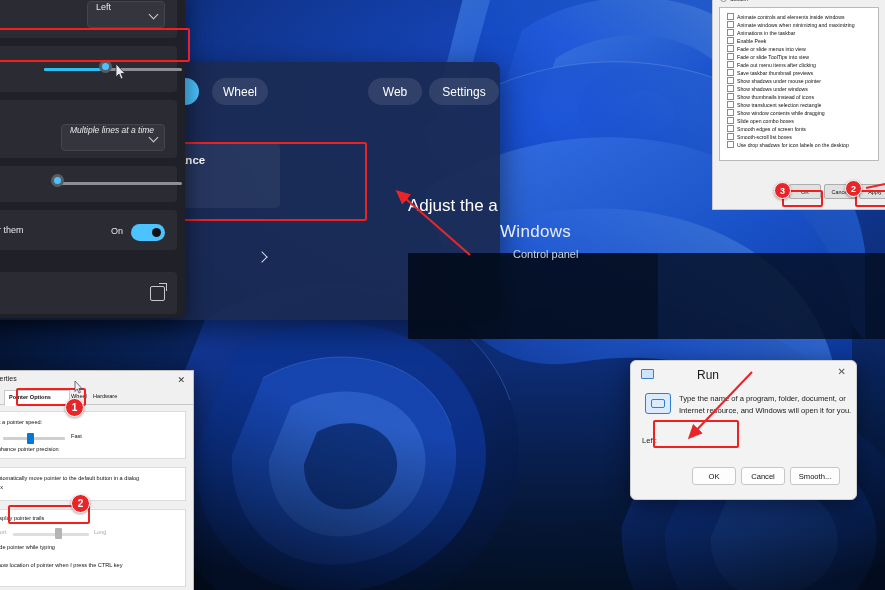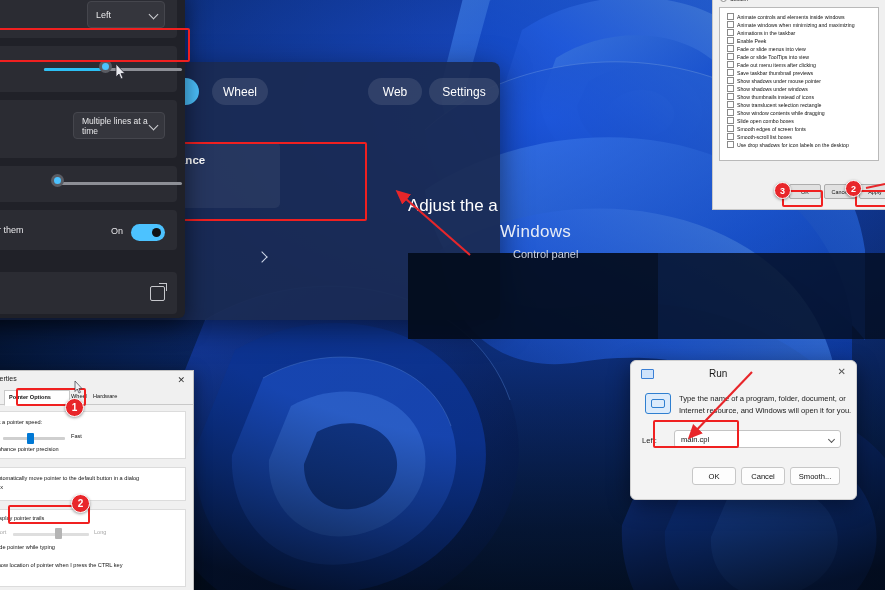--- a/index.html
+++ b/index.html
@@ -16,21 +16,21 @@
       radial-gradient(120% 90% at 62% 18%, #1b4fd8 0%, #123a9e 32%, #0b2460 58%, #061531 80%, #03101f 100%),
       #04101f;
   }
 
   
   #settings{left:-120px;top:-12px;width:305px;height:330px;
     background:#202128;border-radius:6px;overflow:hidden;
     box-shadow:0 6px 24px rgba(0,0,0,.55);}
   #settings .srow{position:relative;background:#2b2c33;margin:0 8px 8px 8px;border-radius:4px;height:46px;}
   .dd{position:absolute;right:12px;top:9px;width:78px;height:27px;background:#35363d;border:1px solid #45464d;
-      border-radius:4px;color:#e8e8ea;font-size:9px;display:flex;align-items:center;padding:0 8px;box-sizing:border-box;}
+      border-radius:4px;color:#e8e8ea;font-size:9px;display:flex;align-items:flex-start;padding:0 8px;box-sizing:border-box;}
   .dd .cv{position:absolute;right:7px;top:9px;width:6px;height:6px;border-right:1.3px solid #cfd0d4;border-bottom:1.3px solid #cfd0d4;transform:rotate(45deg);}
   .dd.wide{width:100px;}
   .slider{position:absolute;height:3px;border-radius:2px;background:#8d8f96;}
   .slider .fill{position:absolute;left:0;top:0;height:3px;border-radius:2px;background:#2cc0f5;}
   .slider .knob{position:absolute;width:13px;height:13px;border-radius:50%;background:#4cc2ff;border:3px solid #5a5c63;top:-8px;box-sizing:border-box;}
   .tog{position:absolute;right:12px;top:14px;width:34px;height:17px;border-radius:9px;background:#4cc2ff;}
   .tog i{position:absolute;right:4px;top:4px;width:9px;height:9px;border-radius:50%;background:#101114;}
   .togLbl{position:absolute;right:54px;top:16px;font-size:9px;color:#e6e6e9;}
   .sLbl{position:absolute;left:10px;top:17px;font-size:9px;color:#e6e6e9;}
   .extIco{position:absolute;right:12px;top:14px;width:13px;height:13px;border:1.4px solid #c6c7cc;border-radius:2px;}
@@ -79,21 +79,21 @@
   #tabstrip{position:absolute;left:0;top:22px;width:222px;height:11px;border-bottom:1px solid #c9c9c9;}
   .grp{position:absolute;background:#fff;border:1px solid #dcdcdc;}
   .gtxt{position:absolute;font-size:5.6px;color:#111;white-space:nowrap;}
   .mslider{position:absolute;height:3px;background:#cfcfcf;border-radius:1px;}
   .mknob{position:absolute;width:7px;height:11px;background:#0078d4;border-radius:1px;}
   .mknob.grey{background:#b4b4b4;}
 
   
   #run{left:630px;top:360px;width:225px;height:138px;background:#f3f3f3;border:1px solid #d0d0d0;border-radius:6px;
     box-shadow:0 6px 22px rgba(0,0,0,.45);overflow:hidden;}
-  #run .rtitle{position:absolute;left:40px;top:7px;font-size:10px;color:#1a1a1a;padding-left:38px;}
+  #run .rtitle{position:absolute;left:28px;top:7px;font-size:12px;color:#1a1a1a;padding-left:38px;}
   #run .ricoT{position:absolute;left:10px;top:8px;width:11px;height:8px;border:1.2px solid #3a7fd5;border-radius:1px;background:#cfe3fb;}
   #run .rx{position:absolute;right:10px;top:5px;font-size:10px;color:#555;}
   #runBig{position:absolute;left:14px;top:32px;width:24px;height:19px;border:1.5px solid #2f7fd0;border-radius:3px;background:#dcebfb;}
   #runBig:after{content:"";position:absolute;left:5px;top:5px;width:12px;height:7px;border:1.4px solid #2f7fd0;border-radius:2px;}
   .rtxt{position:absolute;font-size:7.6px;color:#1a1a1a;white-space:nowrap;}
   #openLbl{position:absolute;left:11px;top:75px;font-size:7.6px;color:#1a1a1a;}
   #openBox{position:absolute;left:43px;top:69px;width:165px;height:16px;background:#fff;border:1px solid #c4c4c4;border-radius:3px;}
   #openVal{position:absolute;left:6px;top:4px;font-size:7.6px;color:#111;}
   #openCv{position:absolute;right:6px;top:6px;width:4px;height:4px;border-right:1px solid #555;border-bottom:1px solid #555;transform:rotate(45deg);}
   .rbtn{position:absolute;top:106px;height:16px;background:#fdfdfd;border:1px solid #c7c7c7;border-radius:3px;
@@ -220,21 +220,21 @@
         <i class="cv"></i>
       </div>
   </div>
   <div class="srow">
     <div class="slider" style="left:156px;top:22px;width:138px;">
       <div class="fill" style="width:61px;"></div>
       <div class="knob" style="left:55px;"></div>
     </div>
   </div>
   <div class="srow" style="height:58px;">
-    <div class="dd wide" style="top:12px;width:92px;">
+    <div class="dd wide" style="top:24px;width:104px;font-style:italic;">
         <span style="font-size:8.5px">Multiple lines at a time</span>
         <i class="cv"></i>
       </div>
   </div>
   <div class="srow" style="height:36px;">
     <div class="slider" style="left:165px;top:16px;width:129px;">
       <div class="fill" style="width:0px;"></div>
       <div class="knob" style="left:-2px;"></div>
     </div>
   </div>
@@ -337,24 +337,20 @@
 </svg>
 
 <div class="layer" id="run">
   <div class="ricoT"></div>
   <div class="rtitle">Run</div>
   <div class="rx">✕</div>
   <div id="runBig"></div>
   <div class="rtxt" style="left:48px;top:33px;">Type the name of a program, folder, document, or</div>
   <div class="rtxt" style="left:48px;top:45px;">Internet resource, and Windows will open it for you.</div>
   <div id="openLbl">Left:</div>
-  <div id="openBox">
-    <div id="openVal">main.cpl</div>
-    <div id="openCv"></div>
-  </div>
   <div class="rbtn" style="left:61px;width:42px;">OK</div>
   <div class="rbtn" style="left:110px;width:42px;">Cancel</div>
   <div class="rbtn" style="left:159px;width:48px;">Smooth...</div>
 </div>
 <div class="redbox" style="left:653px;top:420px;width:82px;height:24px;"></div>
 
 <svg class="arrowSvg" style="left:0;top:0;" width="885" height="590">
   <defs>
     <marker id="ah" markerWidth="7" markerHeight="7" refX="5.5" refY="3.2" orient="auto">
       <path d="M0,0 L7,3.2 L0,6.4 z" fill="#e8262a"></path>

